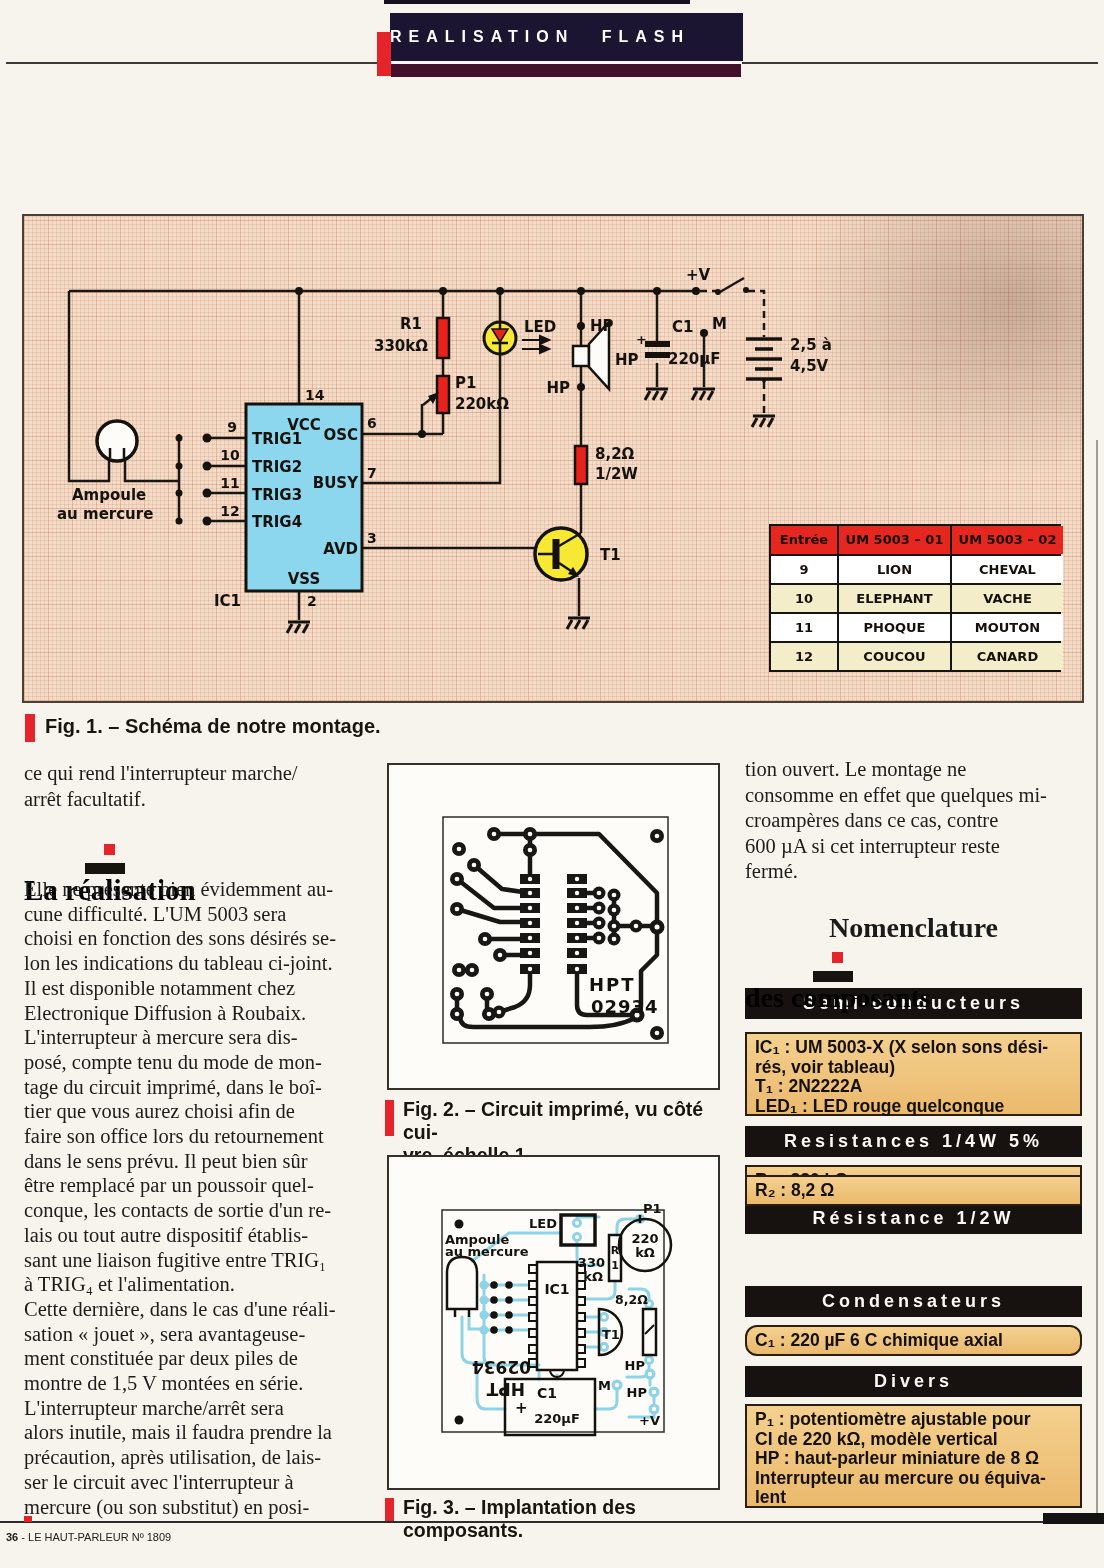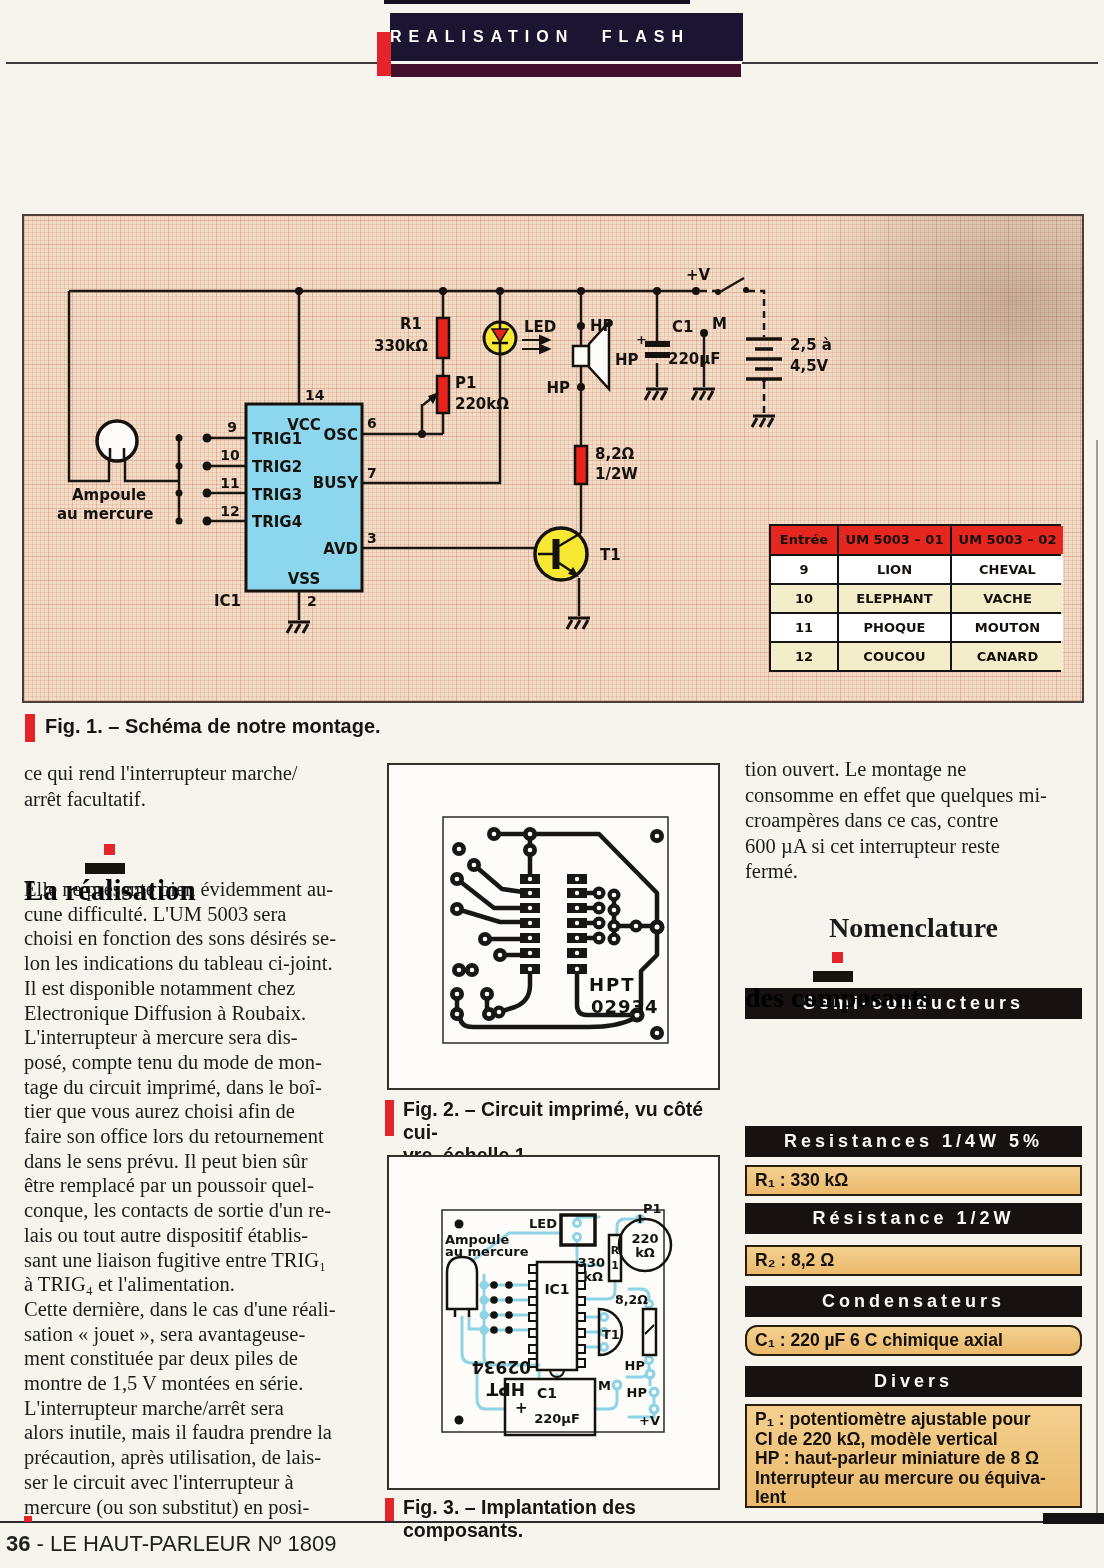--- a/index.html
+++ b/index.html
@@ -50,21 +50,21 @@
       font:bold 18px/31px "Liberation Sans",sans-serif;letter-spacing:4px;}
   .nbox{left:745px;width:337px;background:linear-gradient(180deg,#f4d08f,#eab96c);
       border:2px solid #2a1e0d;box-sizing:border-box;padding:4px 8px 3px 8px;
       font:bold 17.5px/19.5px "Liberation Sans","DejaVu Sans",sans-serif;color:#15100a;white-space:pre-line;}
   
   .figbox{background:#fdfcf9;border:2px solid #35302a;box-sizing:border-box;}
   
   .foot-rule{left:0;top:1521px;width:1104px;height:2px;background:#2c2c2c;}
   .foot-thick{left:1043px;top:1513px;width:61px;height:11px;background:#131313;}
   .foot-red{left:24px;top:1516px;width:8px;height:6px;background:#e02424;}
-  .foot-text{left:6px;top:1531px;font-size:22px;color:#23211e;font-family:"Liberation Sans",sans-serif;}
+  .foot-text{left:6px;top:1531px;font-size:11px;color:#23211e;font-family:"Liberation Sans",sans-serif;}
   .edge-r{left:1096px;top:440px;width:2px;height:1082px;background:rgba(90,85,80,.55);}
   text{font-family:"DejaVu Sans",sans-serif;font-weight:bold;fill:#15120e;}
 </style>
 </head>
 <body>
 
 <div class="page">
 
   <div class="abs top-strip"></div>
   <div class="abs hrule l"></div>
@@ -567,26 +567,30 @@
 
   <div class="abs" style="left:745px;top:912px;width:337px;text-align:center;
        font-family:'Liberation Serif','DejaVu Serif',serif;font-weight:bold;font-size:28px;">Nomenclature</div>
   <div class="abs banner" style="top:988px;">Semi-conducteurs</div>
 
   <div class="abs sec-head" style="left:745px;top:944px;font-size:28px;">
     <span class="mark-sq"></span>
     <span class="mark-dash"></span>
     <span>des composants</span>
   </div>
+  <div class="abs nbox" style="top:1032px;height:84px;">IC₁ : UM 5003-X (X selon sons dési-
+rés, voir tableau)
+T₁ :  2N2222A
+LED₁ : LED rouge quelconque</div>
 
   <div class="abs banner" style="top:1126px;">Resistances 1/4W 5%</div>
   <div class="abs nbox" style="top:1165px;height:31px;">R₁ : 330 kΩ</div>
 
   <div class="abs banner" style="top:1203px;">Résistance 1/2W</div>
-  <div class="abs nbox" style="top:1245px;height:31px;">R₂ : 8,2 Ω</div>
+  <div class="abs nbox" style="top:1175px;height:31px;">R₂ : 8,2 Ω</div>
 
   <div class="abs banner" style="top:1286px;">Condensateurs</div>
   <div class="abs nbox" style="top:1325px;height:31px;border-radius:12px;">C₁ : 220 µF 6 C chimique axial</div>
 
   <div class="abs banner" style="top:1366px;">Divers</div>
   <div class="abs nbox" style="top:1404px;height:104px;">P₁ :  potentiomètre  ajustable  pour
 CI de 220 kΩ, modèle vertical
 HP : haut-parleur miniature de 8 Ω
 Interrupteur au mercure ou équiva-
 lent</div>

